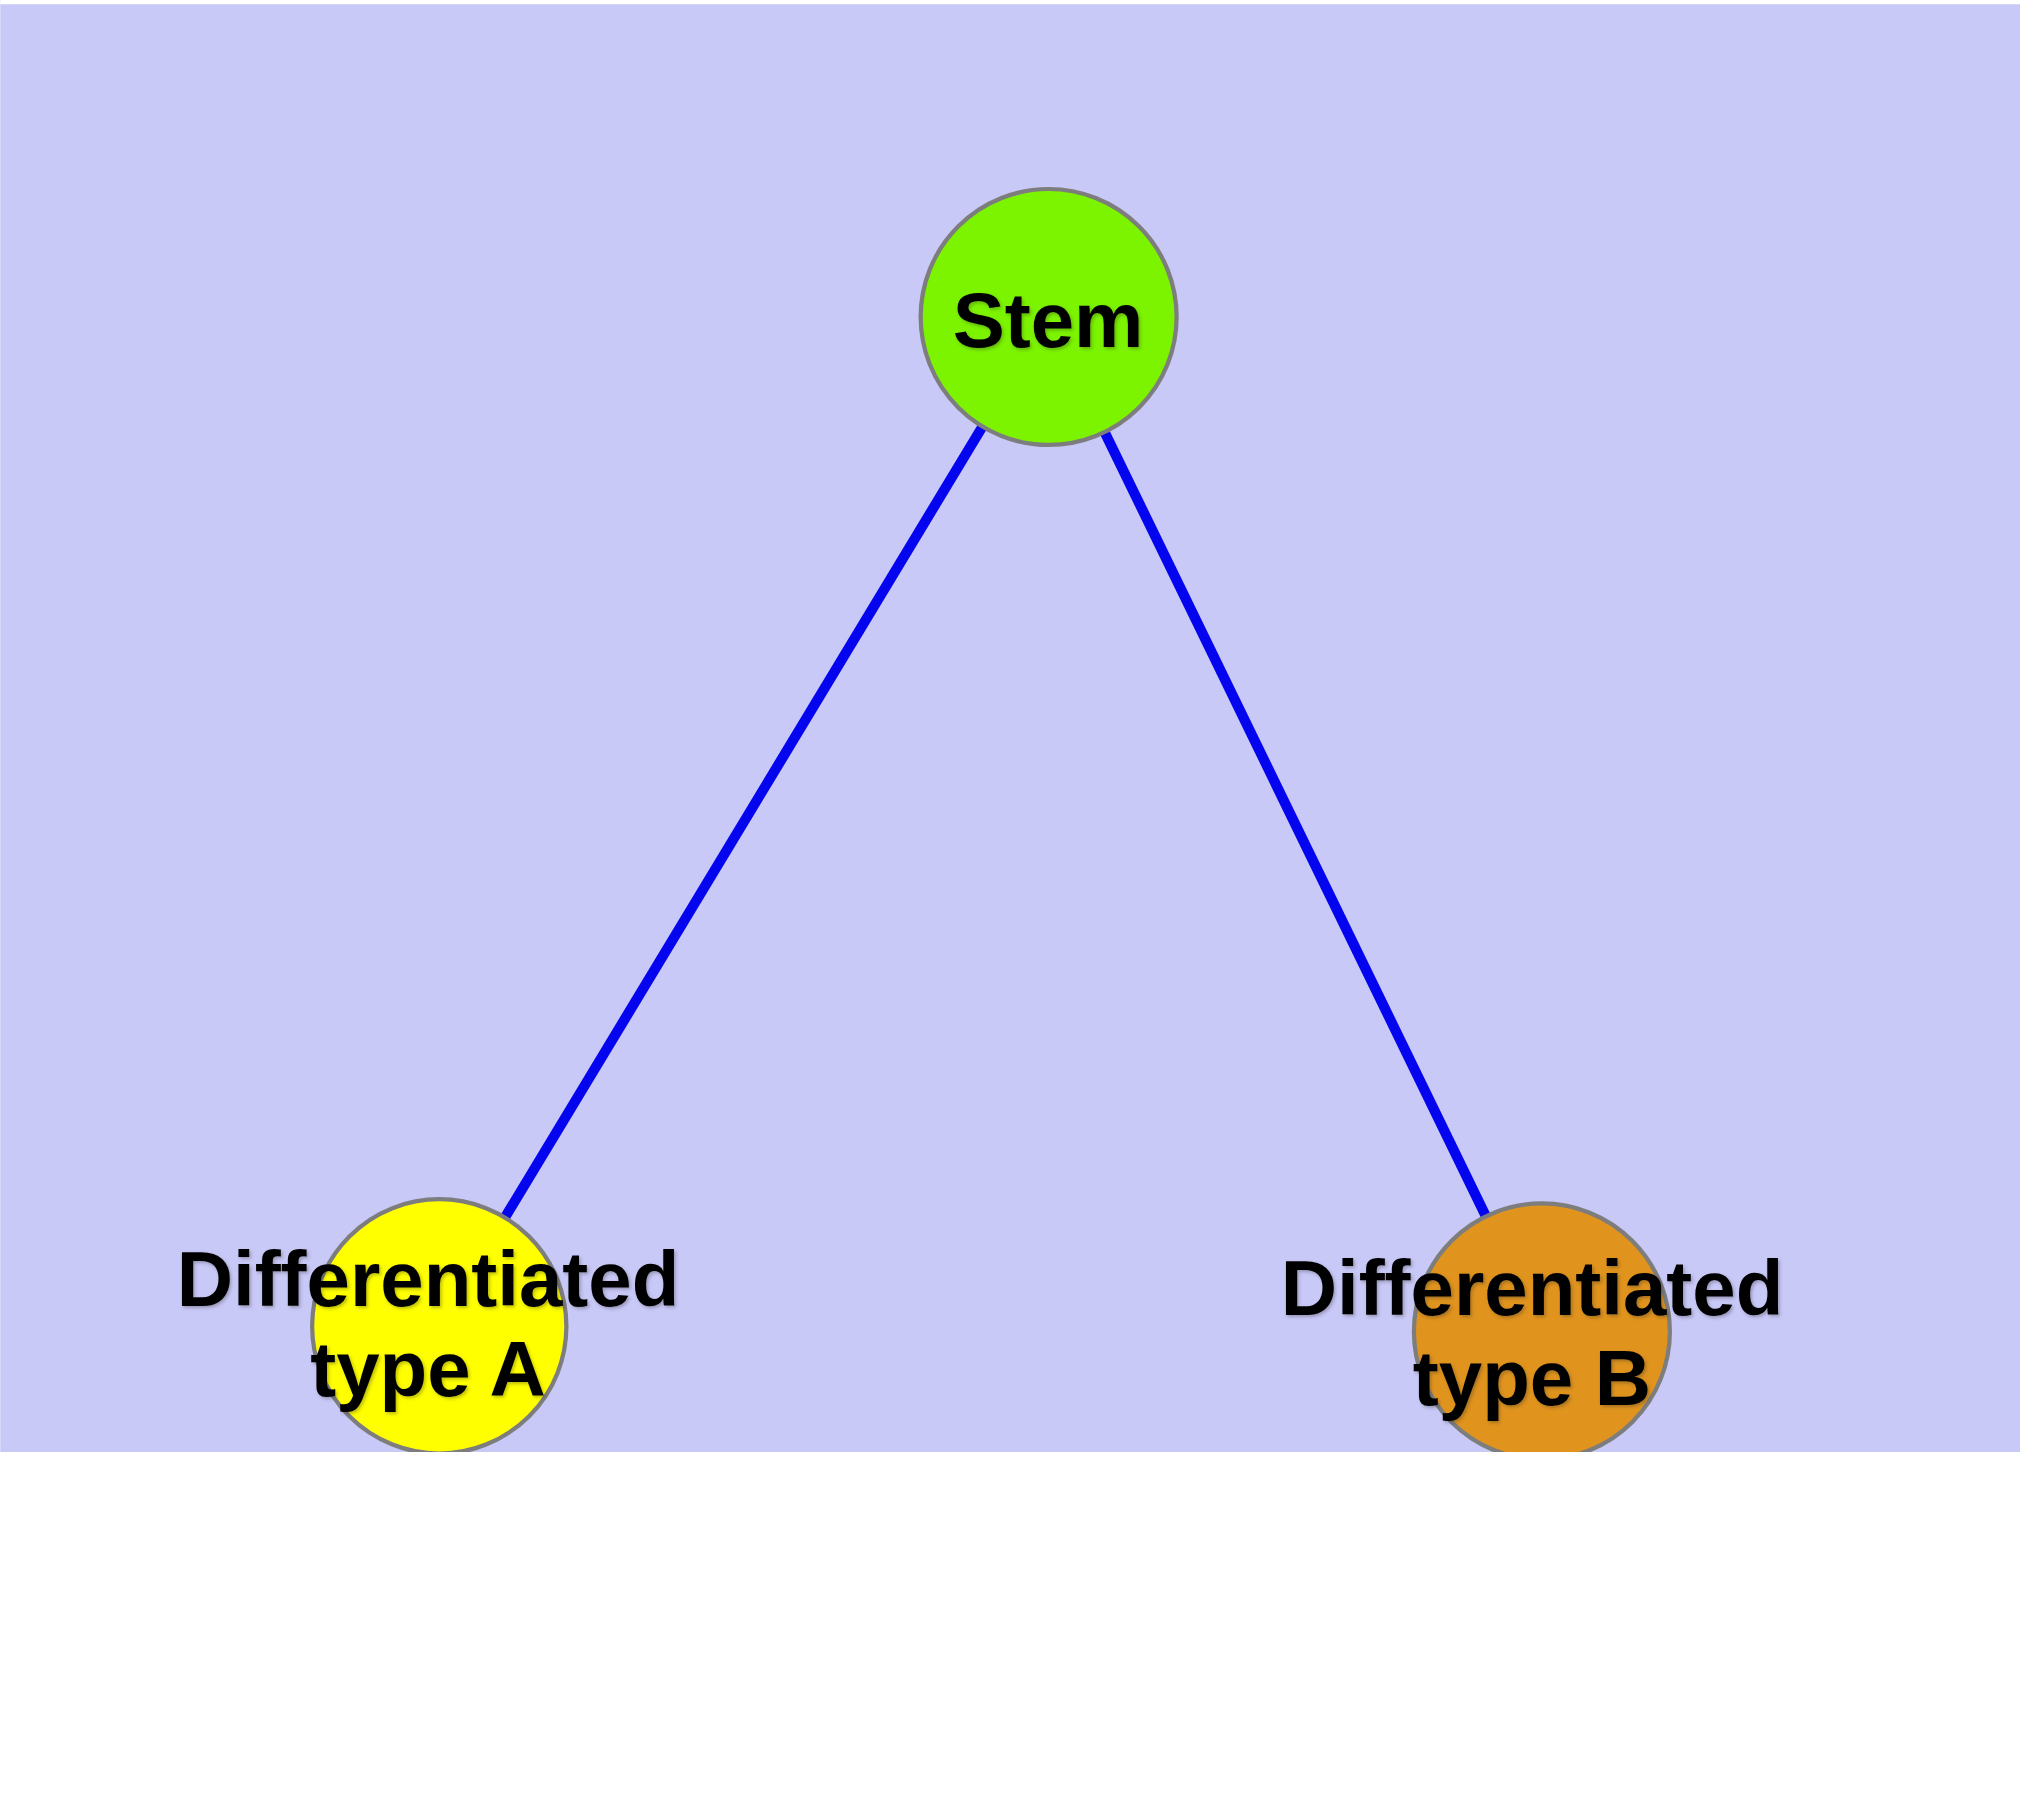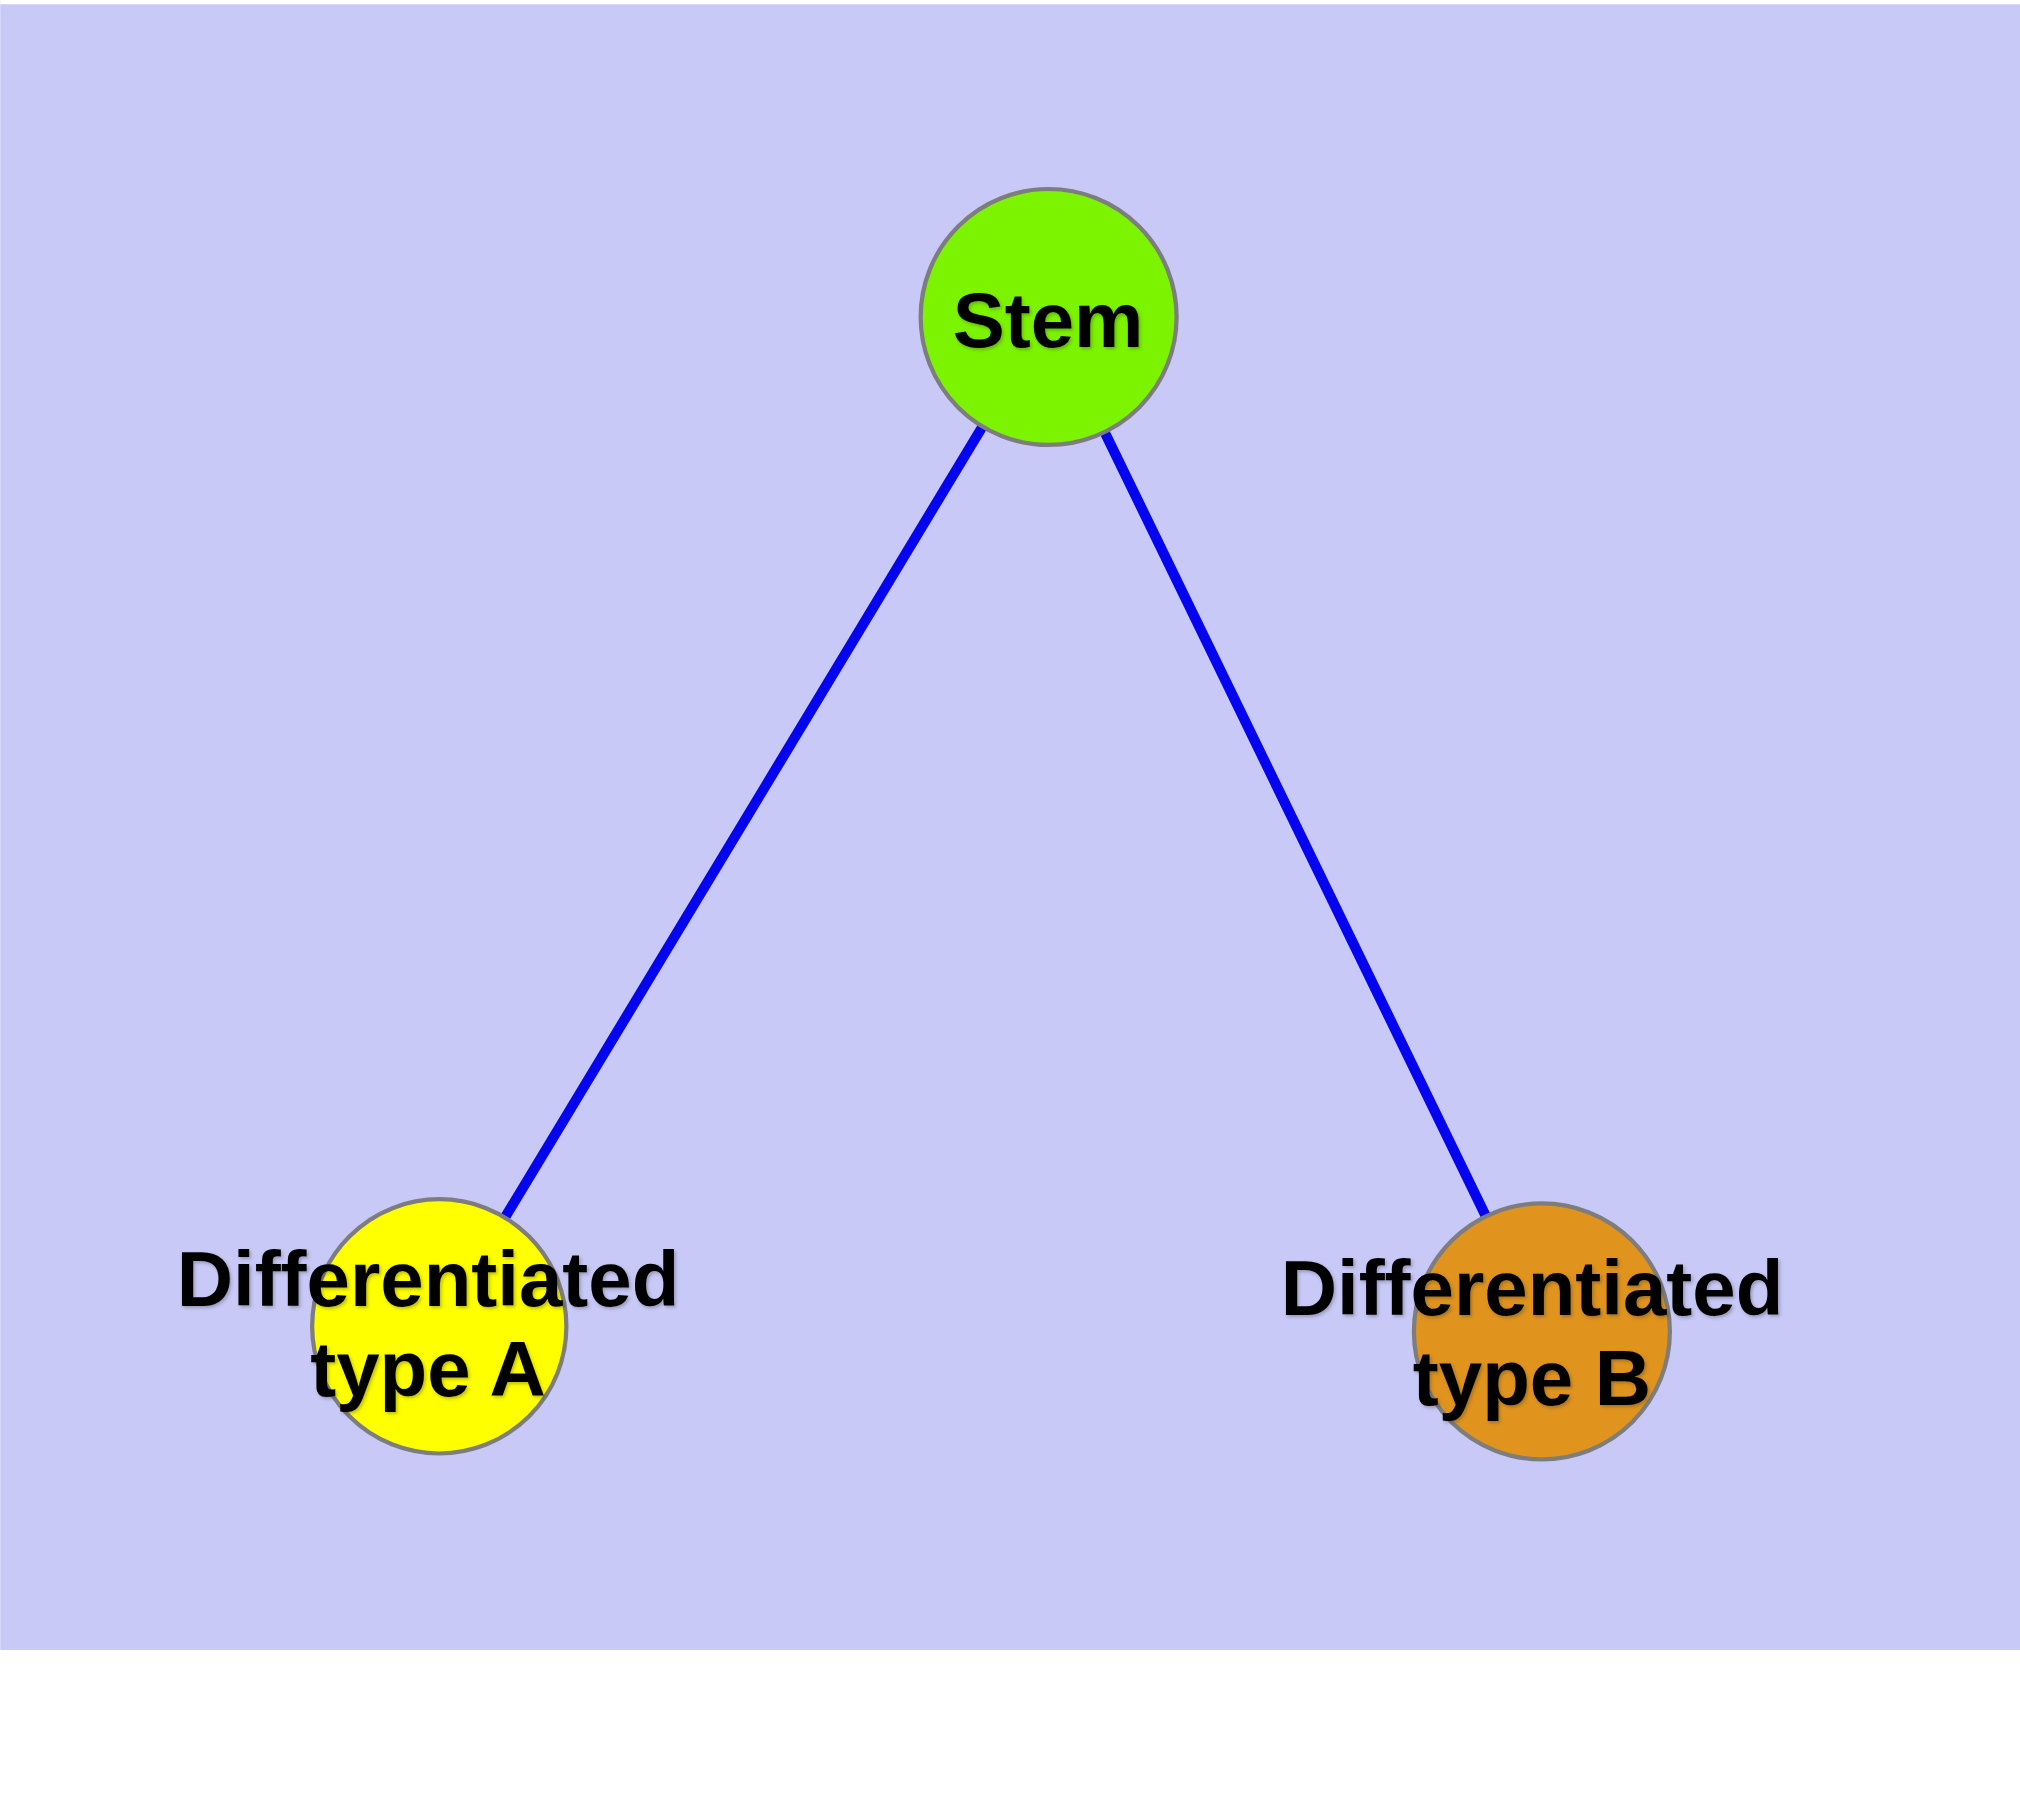--- a/index.html
+++ b/index.html
@@ -3,21 +3,21 @@
 <meta charset="utf-8">
 <style>
   html, body {
     margin: 0;
     padding: 0;
     background: #ffffff;
   }
   .stage {
     position: relative;
     width: 2021px;
-    height: 1650px;
+    height: 1452px;
     overflow: hidden;
     font-family: "Liberation Sans", sans-serif;
   }
   .stage svg {
     position: absolute;
     left: 0;
     top: 0;
     display: block;
   }
   .node-circle {

